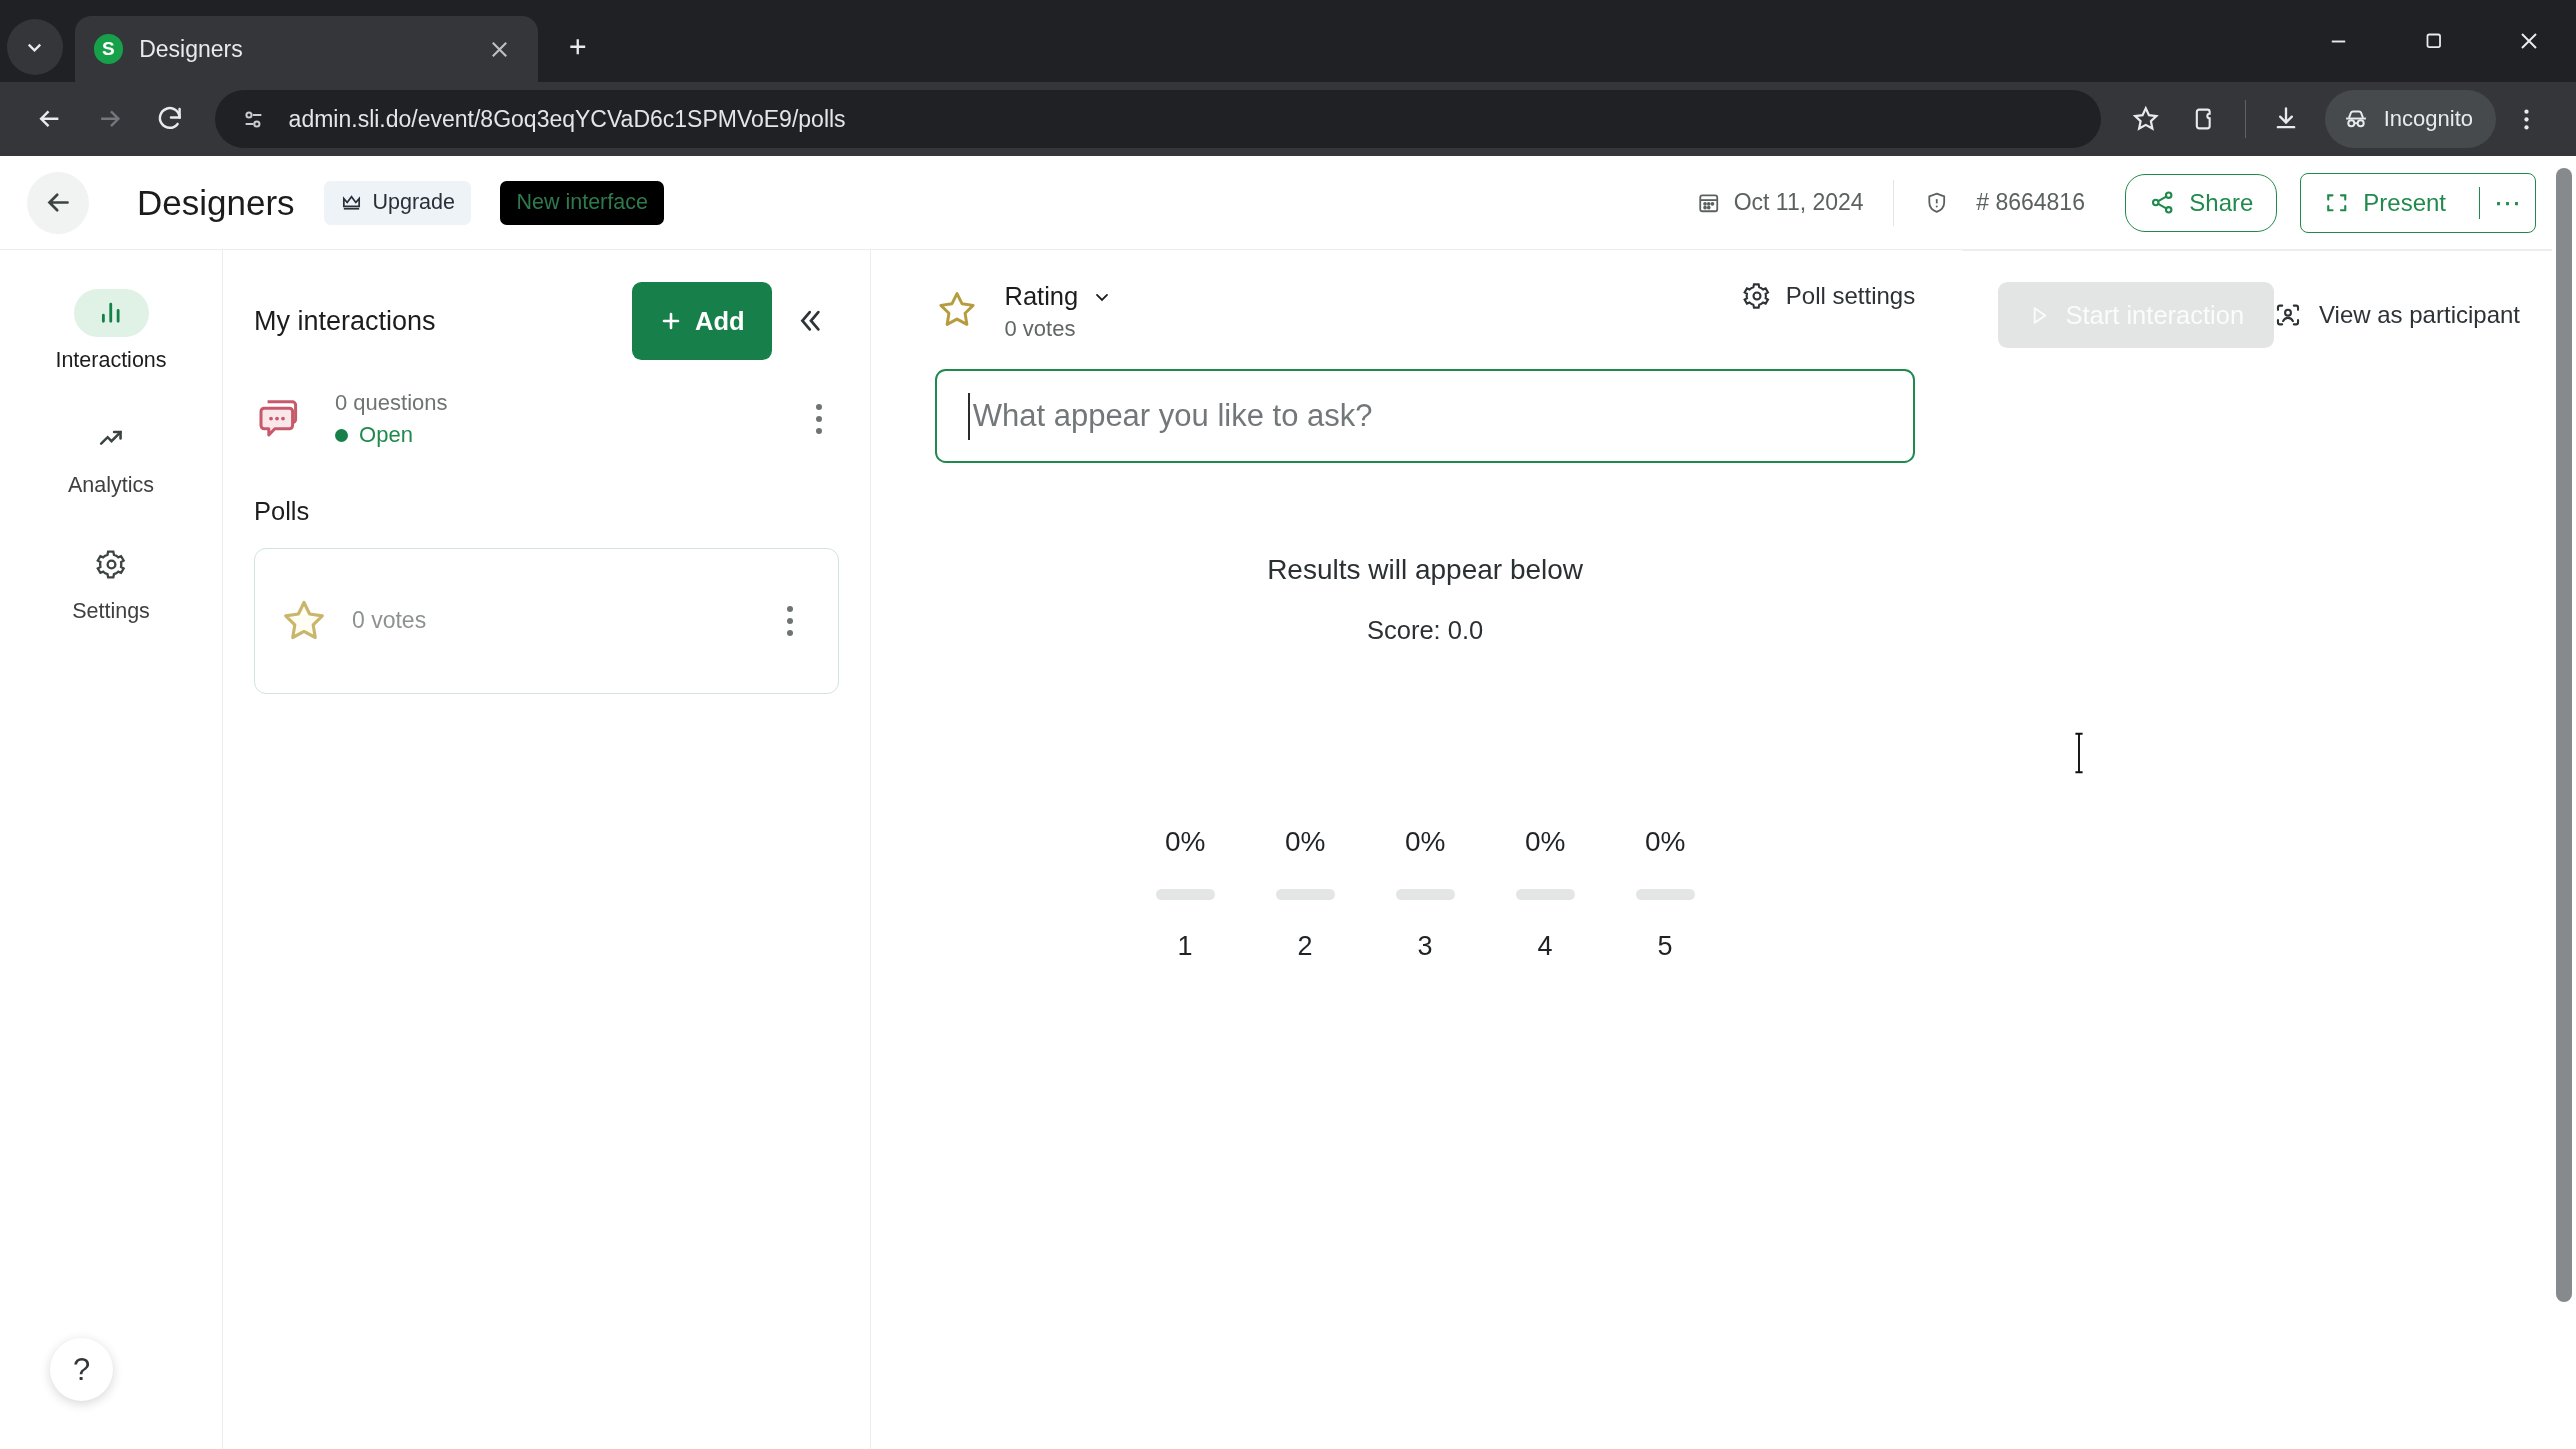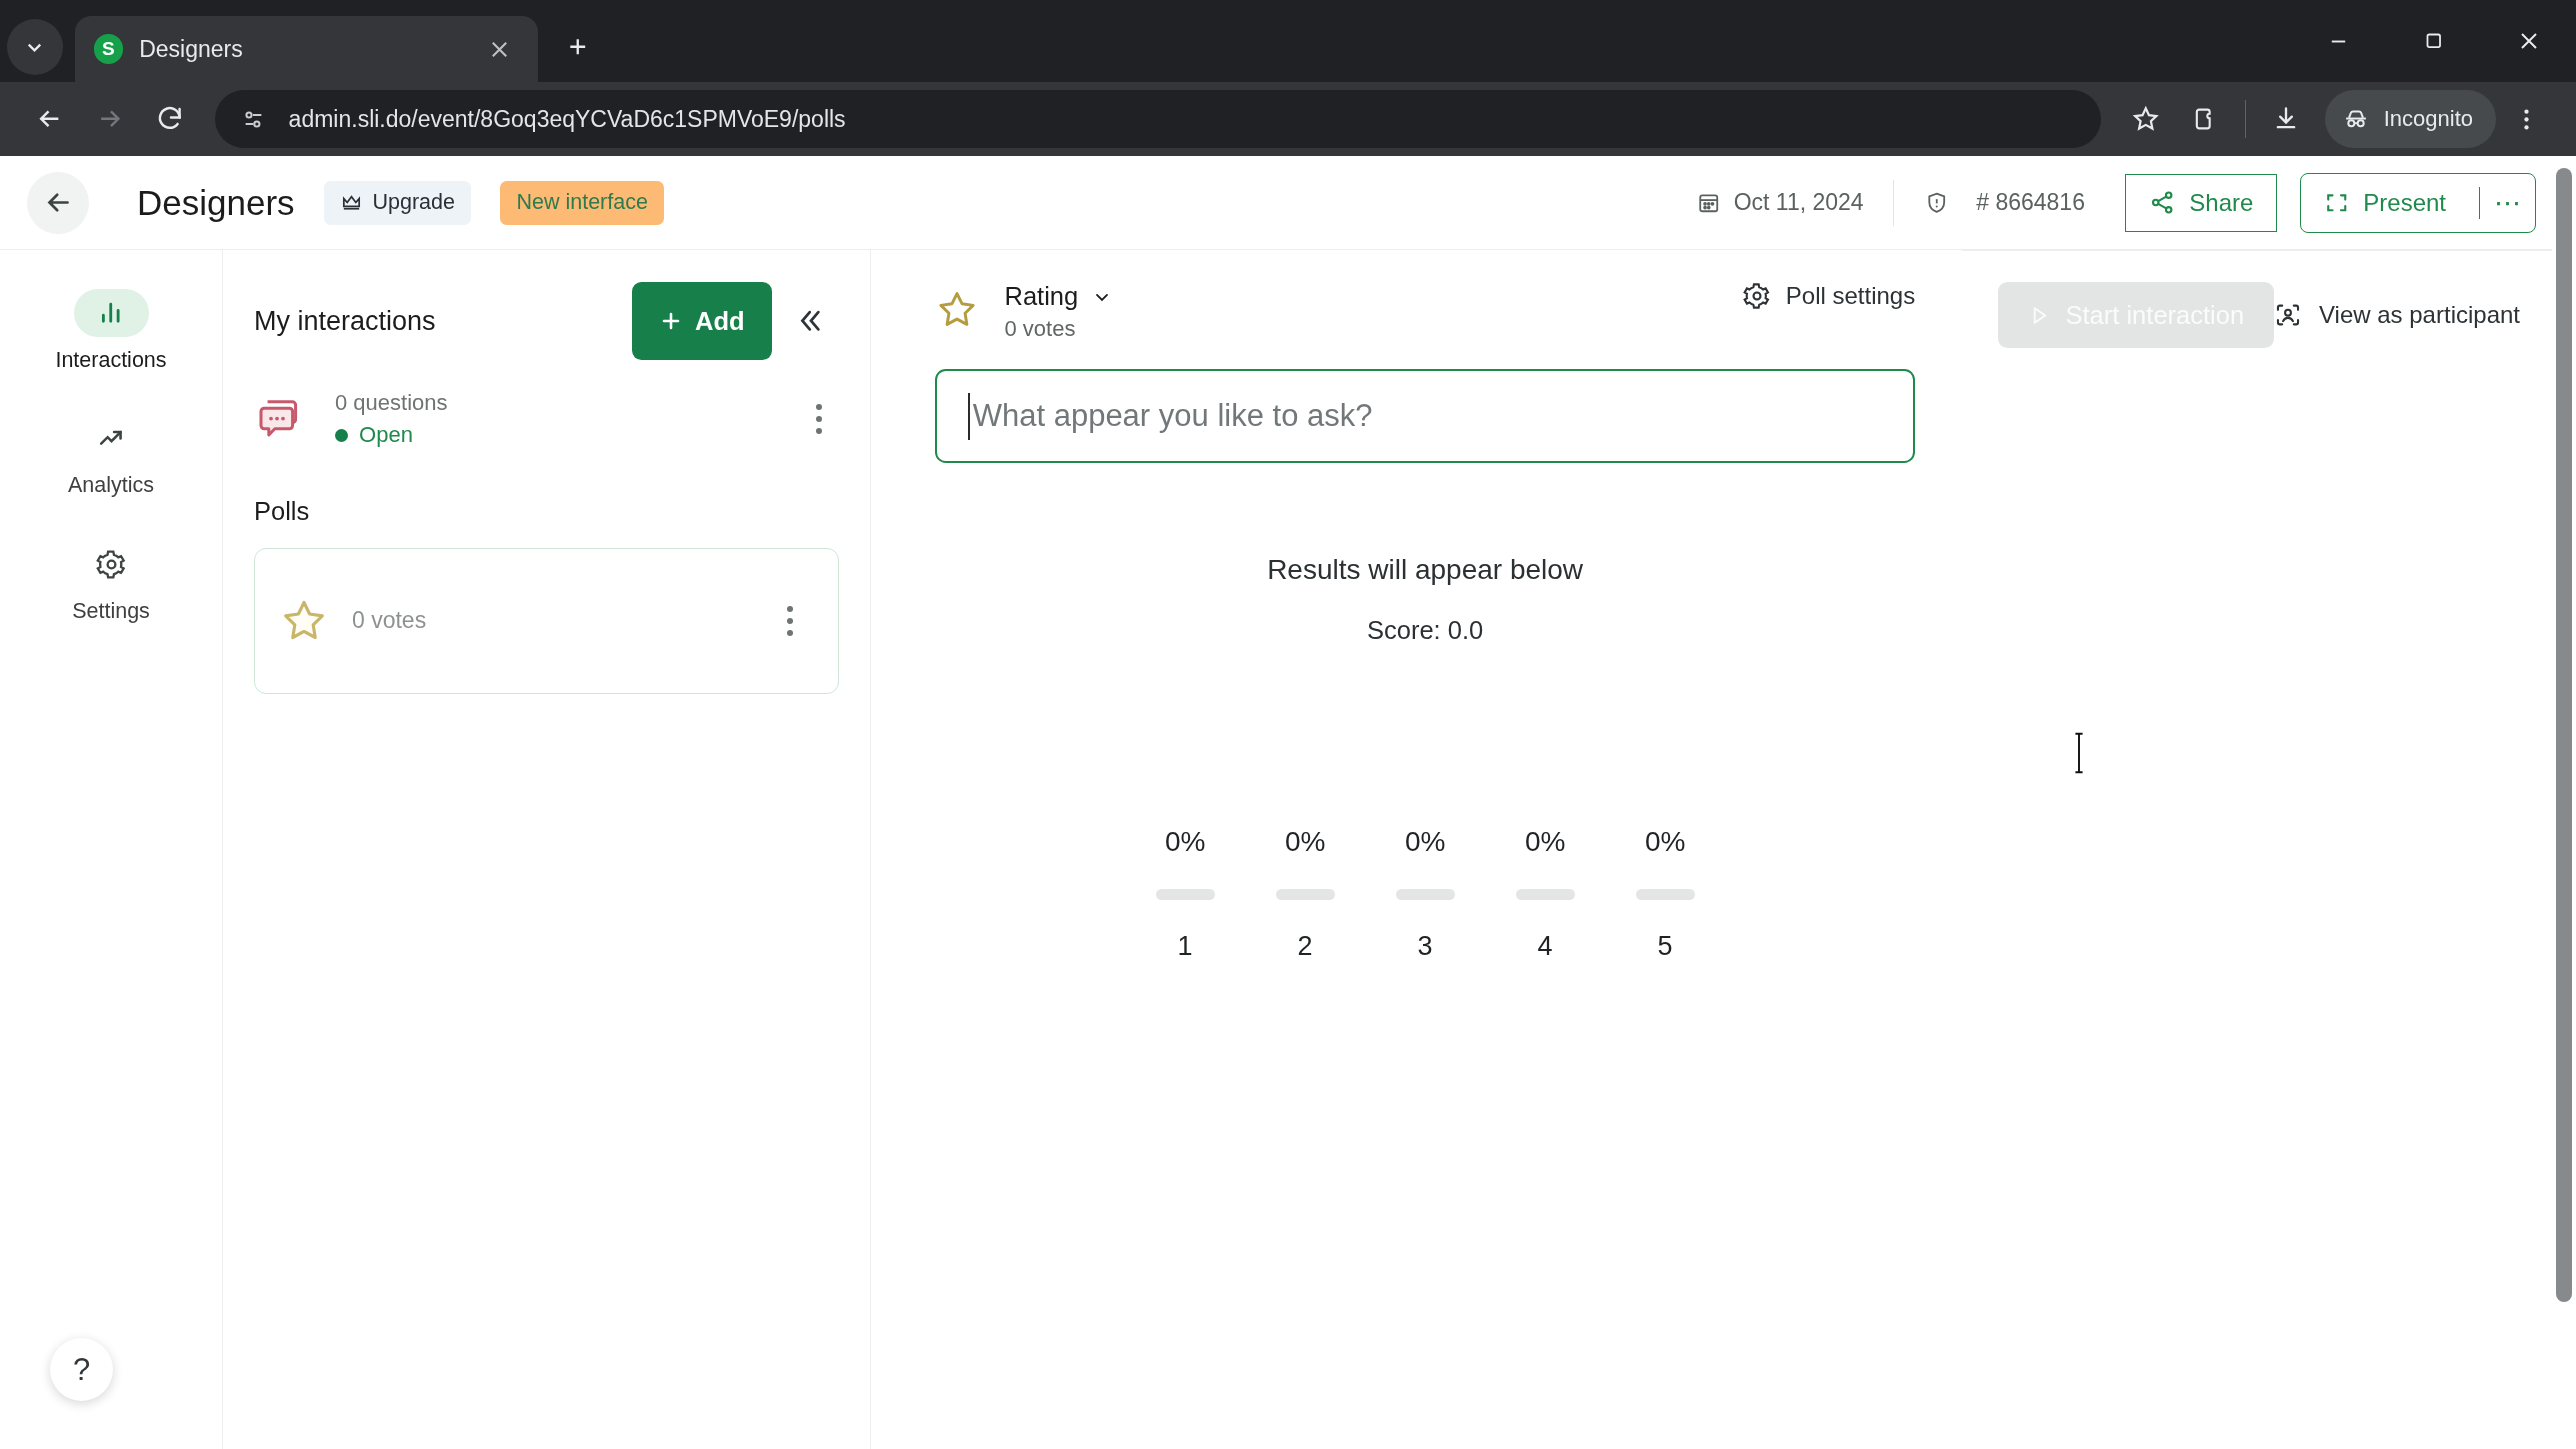--- a/index.html
+++ b/index.html
@@ -60,26 +60,26 @@
   .back-circle {
     width: 62px; height: 62px; border-radius: 50%; background: #f1f3f2;
     display: flex; align-items: center; justify-content: center; color: #3c4440; flex-shrink: 0;
   }
   .event-title { font-size: 35px; color: #1c1c1c; margin-left: 48px; white-space: nowrap; }
   .chip {
     height: 44px; border-radius: 6.7px; display: flex; align-items: center;
     padding: 0 16px; font-size: 21.5px; gap: 9.4px; margin-left: 29.5px; white-space: nowrap;
   }
   .chip-upgrade { background: #eef3f8; color: #2a2f38; }
-  .chip-newui { background: #fdba74; color: #2f7a4d; }
+  .chip-newui { background: #000000; color: #2f7a4d; }
   .hdr-spacer { flex: 1; }
   .hdr-meta { display: flex; align-items: center; font-size: 23px; color: #5a615e; gap: 12px; white-space: nowrap; }
   .hdr-div { width: 1.3px; height: 46px; background: #e2e5e4; margin: 0 29.5px; }
   .btn-outline {
-    height: 58px; border: 1.3px solid #1f8a4c; border-radius: 0; color: #1f8a4c;
+    height: 58px; border: 1.3px solid #1f8a4c; border-radius: 20px; color: #1f8a4c;
     display: flex; align-items: center; padding: 0 23px; font-size: 24px; gap: 13.4px;
     background: #fff; white-space: nowrap;
   }
   .split { display: flex; align-items: center; border: 1.3px solid #1f8a4c; border-radius: 8px; margin-left: 23px; gap: 10px; }
   .split-main { display: flex; align-items: center; padding: 0 23px; height: 58px; color: #1f8a4c; font-size: 24px; gap: 13.4px; white-space: nowrap; }
   .split-more { width: 56px; display: flex; align-items: center; justify-content: center; border-left: 1.3px solid #1f8a4c; color: #1f8a4c; font-size: 27px; }
 
   .body-row { flex: 1; display: flex; min-height: 0; }
 
   

